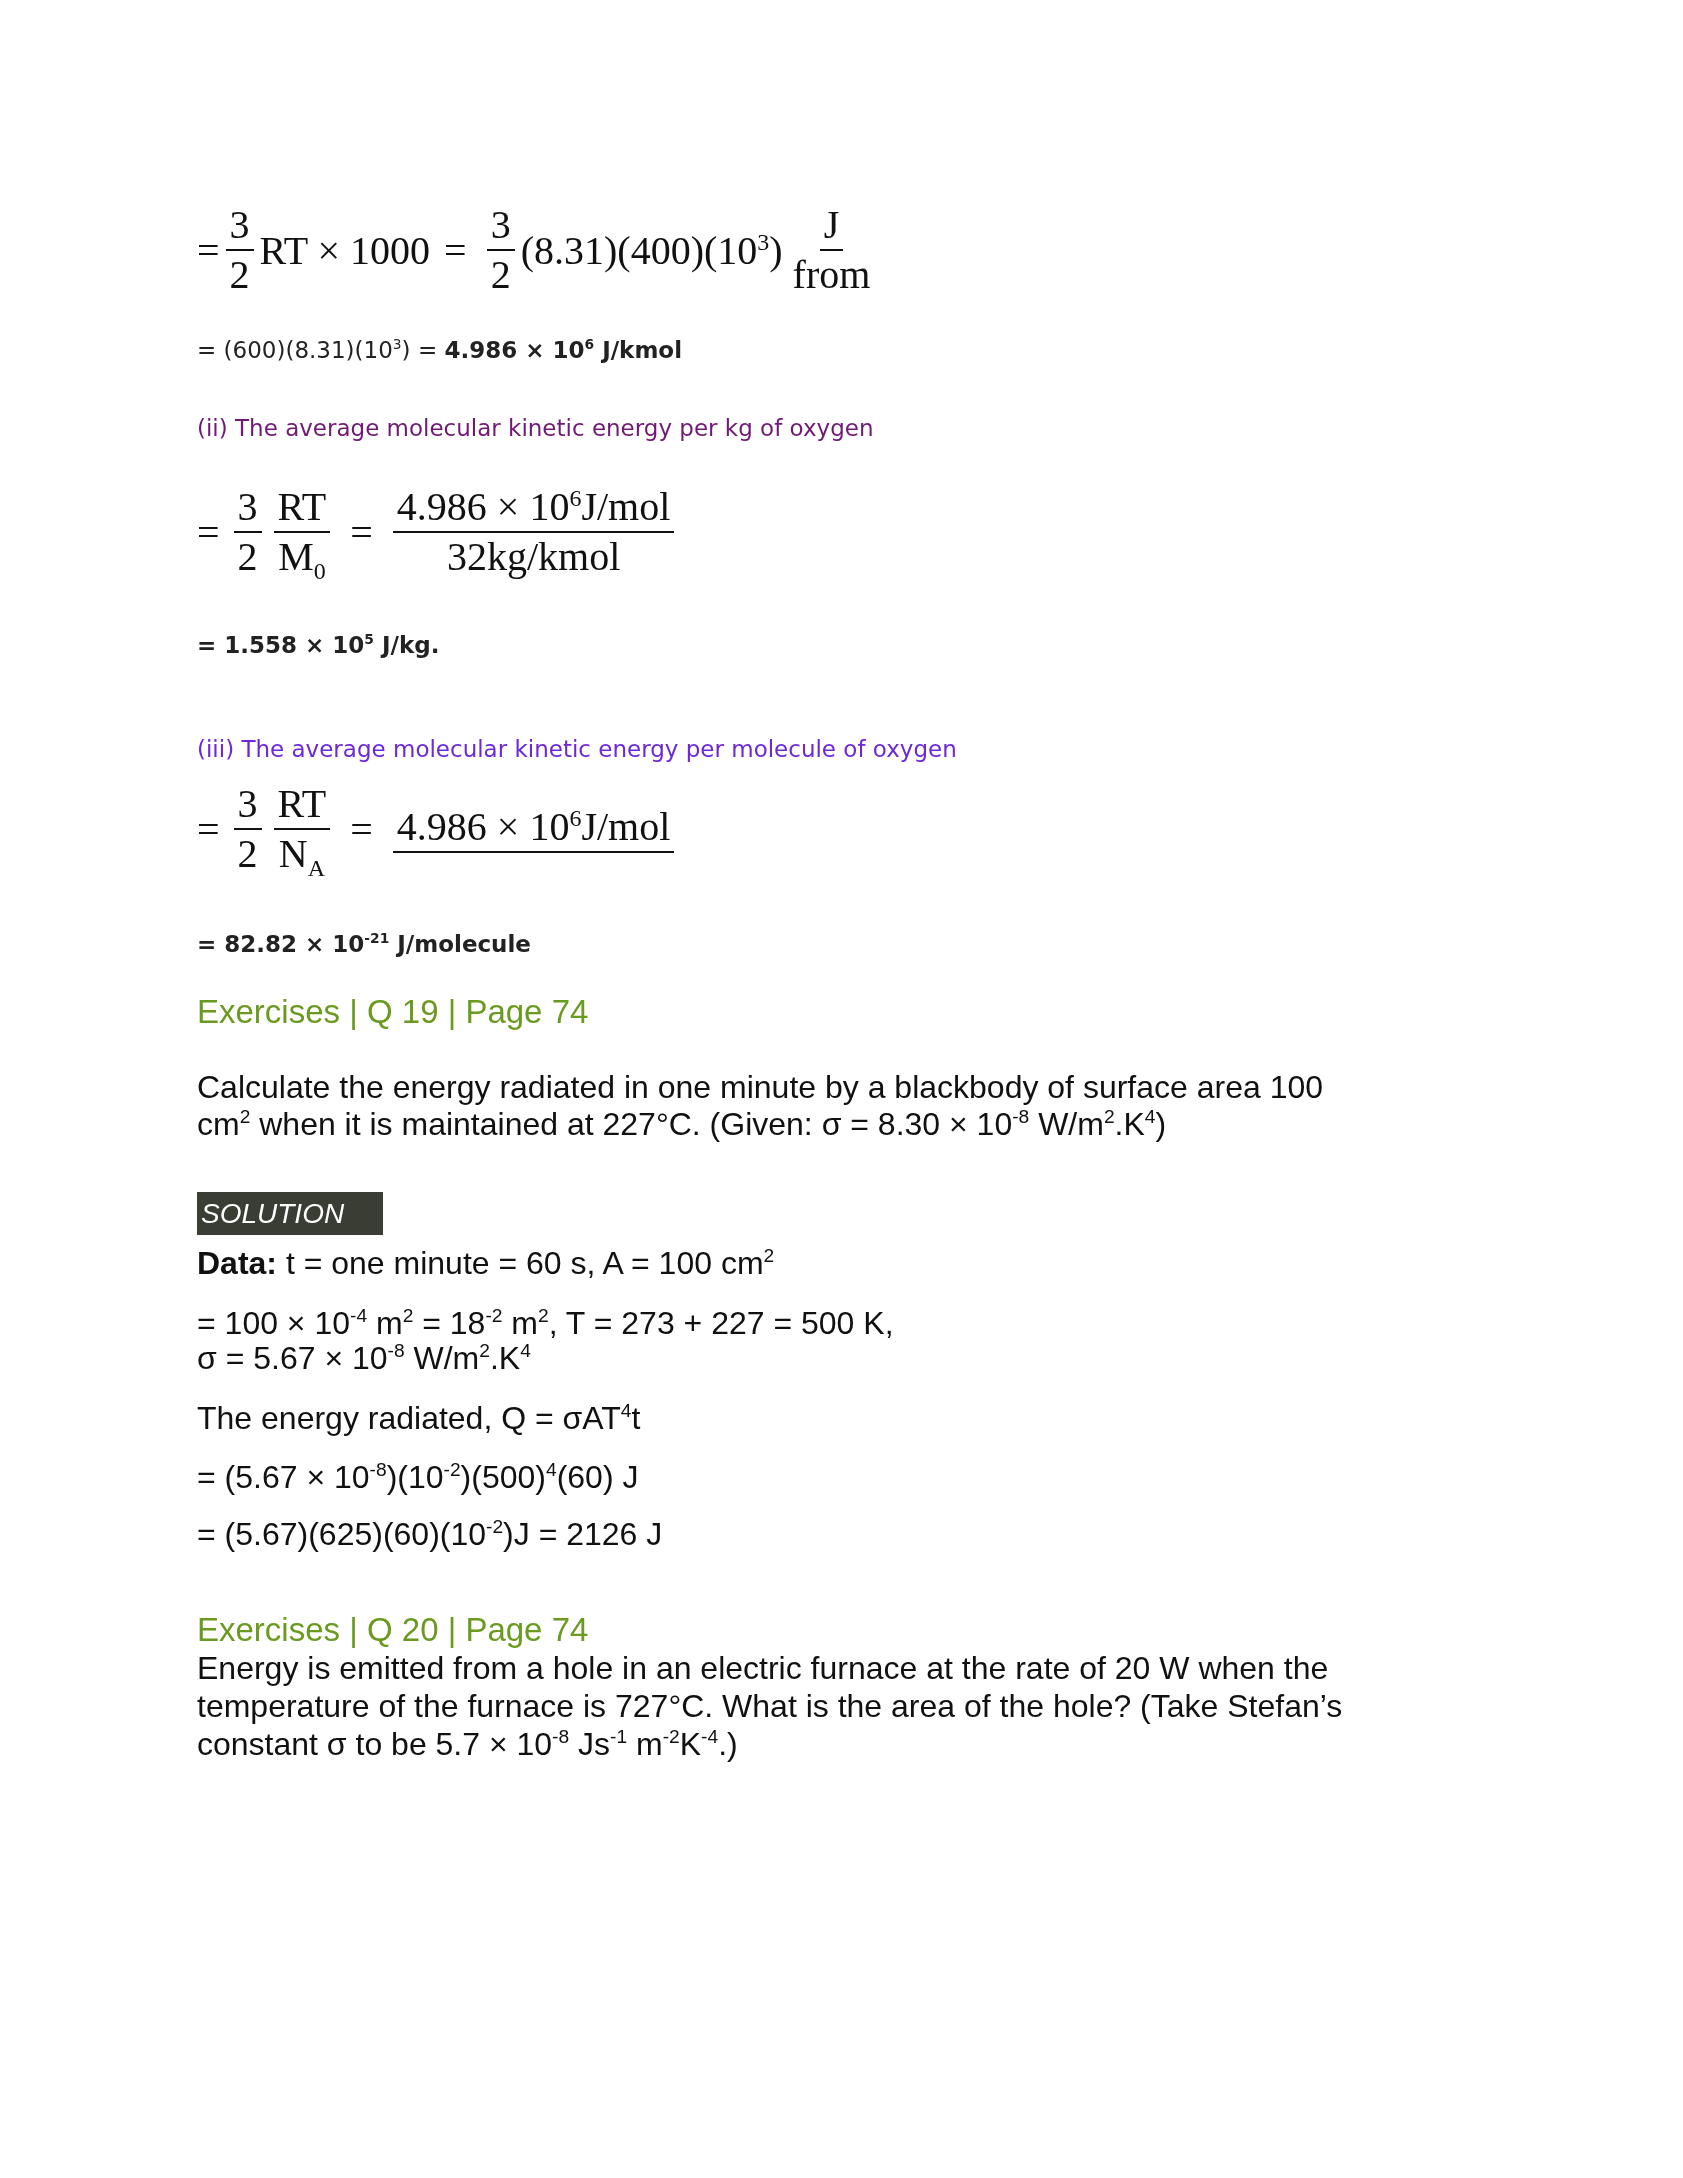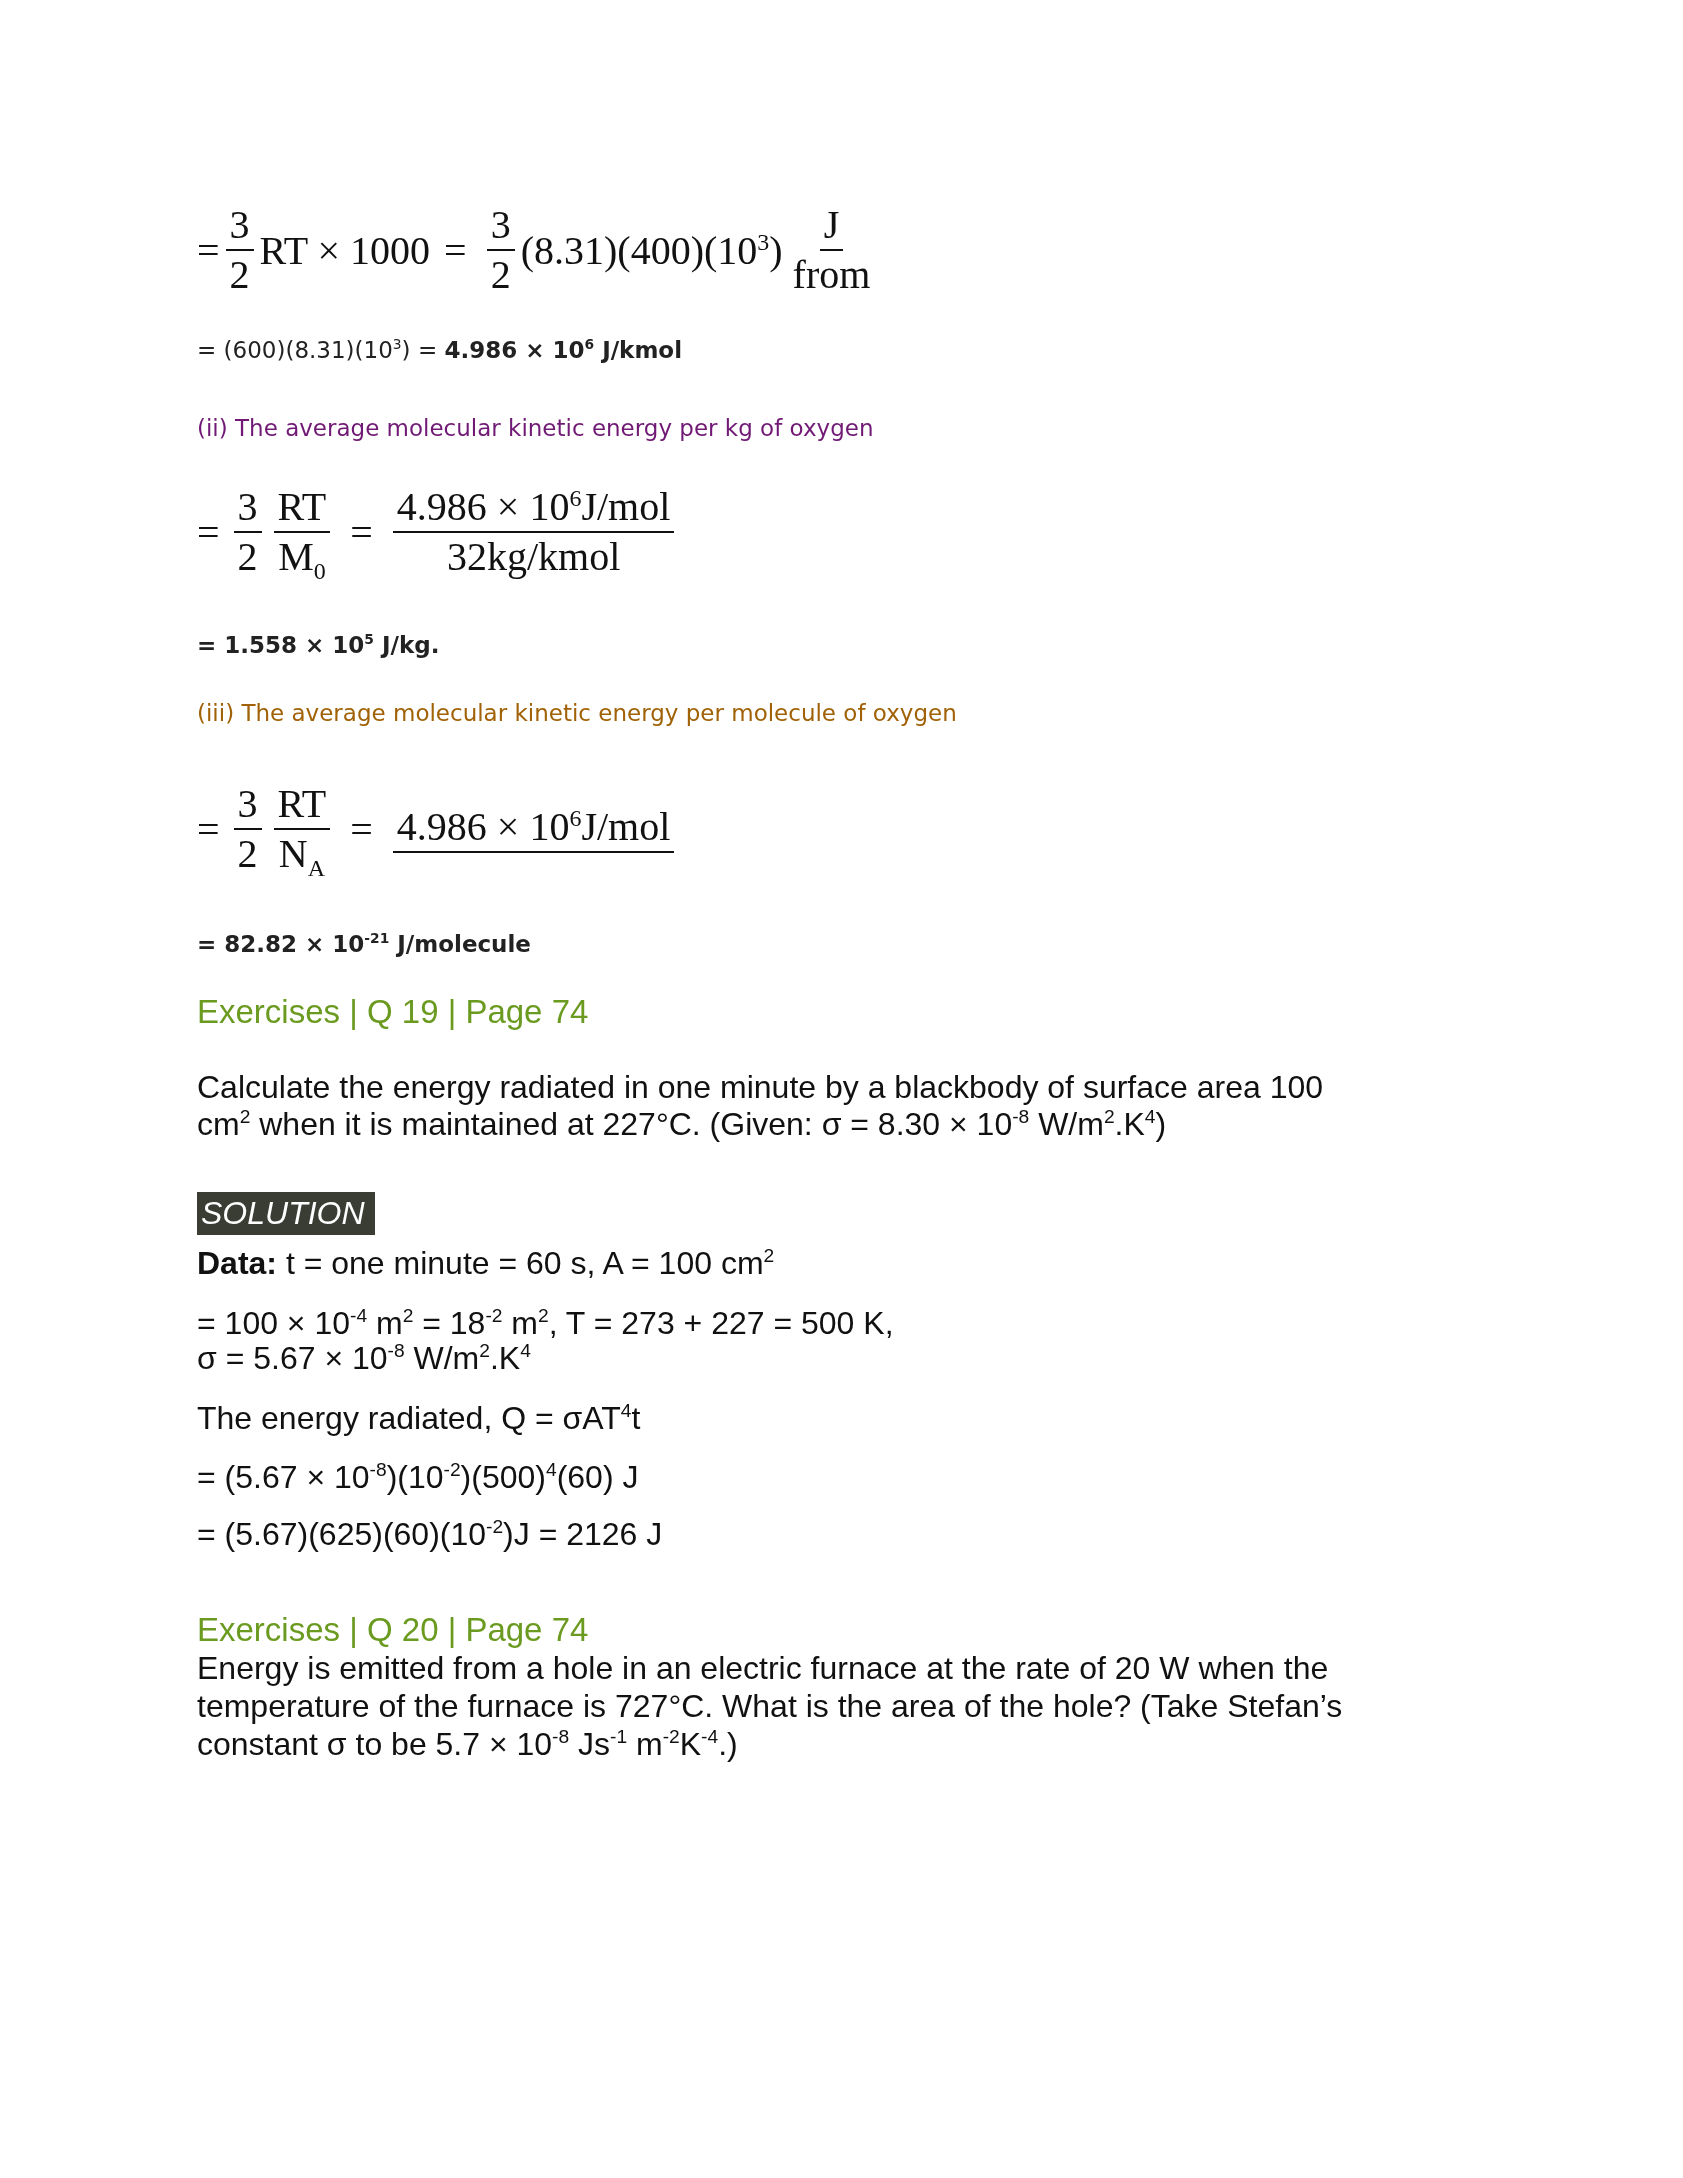--- a/index.html
+++ b/index.html
@@ -9,21 +9,21 @@
   .frac { display: inline-flex; flex-direction: column; align-items: center; vertical-align: middle; margin: 0 6px; }
   .frac .num { padding: 0 4px 2px 4px; border-bottom: 2px solid #111; line-height: 1.1; }
   .frac .den { padding: 2px 4px 0 4px; line-height: 1.1; }
   .op { margin: 0 14px; }
   sup { font-size: 0.6em; vertical-align: super; line-height: 0; }
   sub { font-size: 0.6em; vertical-align: sub; line-height: 0; }
   .line2 { font-family: "DejaVu Sans", sans-serif; font-size: 23px; color: #222; }
   .bold { font-weight: bold; }
   .heading { font-family: "Liberation Sans", sans-serif; font-weight: normal; font-size: 33px; color: #6a9a1f; }
   .body-text { font-family: "Liberation Sans", sans-serif; font-size: 32px; color: #111; line-height: 37px; }
-  .solution { background: #3a3d33; color: #fff; font-family: "Liberation Sans", sans-serif; font-style: italic; font-size: 32px; padding: 2px 10px 2px 4px; height: 39px; line-height: 39px; width: 164px; overflow: hidden; }
+  .solution { background: #3a3d33; color: #fff; font-family: "Liberation Sans", sans-serif; font-style: italic; font-size: 28px; padding: 2px 18px 2px 4px; height: 39px; line-height: 39px; width: 164px; overflow: hidden; }
 </style>
 </head>
 <body>
 
 <div class="abs math" style="left:197px; top:203px;">
   <span>=</span>
   <span class="frac">
       <span class="num">3</span>
       <span class="den">2</span>
     </span>
@@ -60,21 +60,21 @@
   <span class="frac">
       <span class="num"><span>4.986 × 10</span><sup>6</sup><span>J/mol</span></span>
       <span class="den">32kg/kmol</span>
     </span>
 </div>
 
 <div class="abs line2 bold" style="left:197px; top:632px;">
   <span>= 1.558 × 10</span><sup>5</sup><span> J/kg.</span>
 </div>
 
-<div class="abs line2" style="left:197px; top:700px; color:#a16207;">(iii) The average molecular kinetic energy per molecule of oxygen</div>
+<div class="abs line2" style="left:197px; top:736px; color:#6d28d9;">(iii) The average molecular kinetic energy per molecule of oxygen</div>
 
 <div class="abs math" style="left:197px; top:782px;">
   <span style="margin-right:8px;">=</span>
   <span class="frac">
       <span class="num">3</span>
       <span class="den">2</span>
     </span>
   <span class="frac">
       <span class="num">RT</span>
       <span class="den"><span>N</span><sub>A</sub></span>

